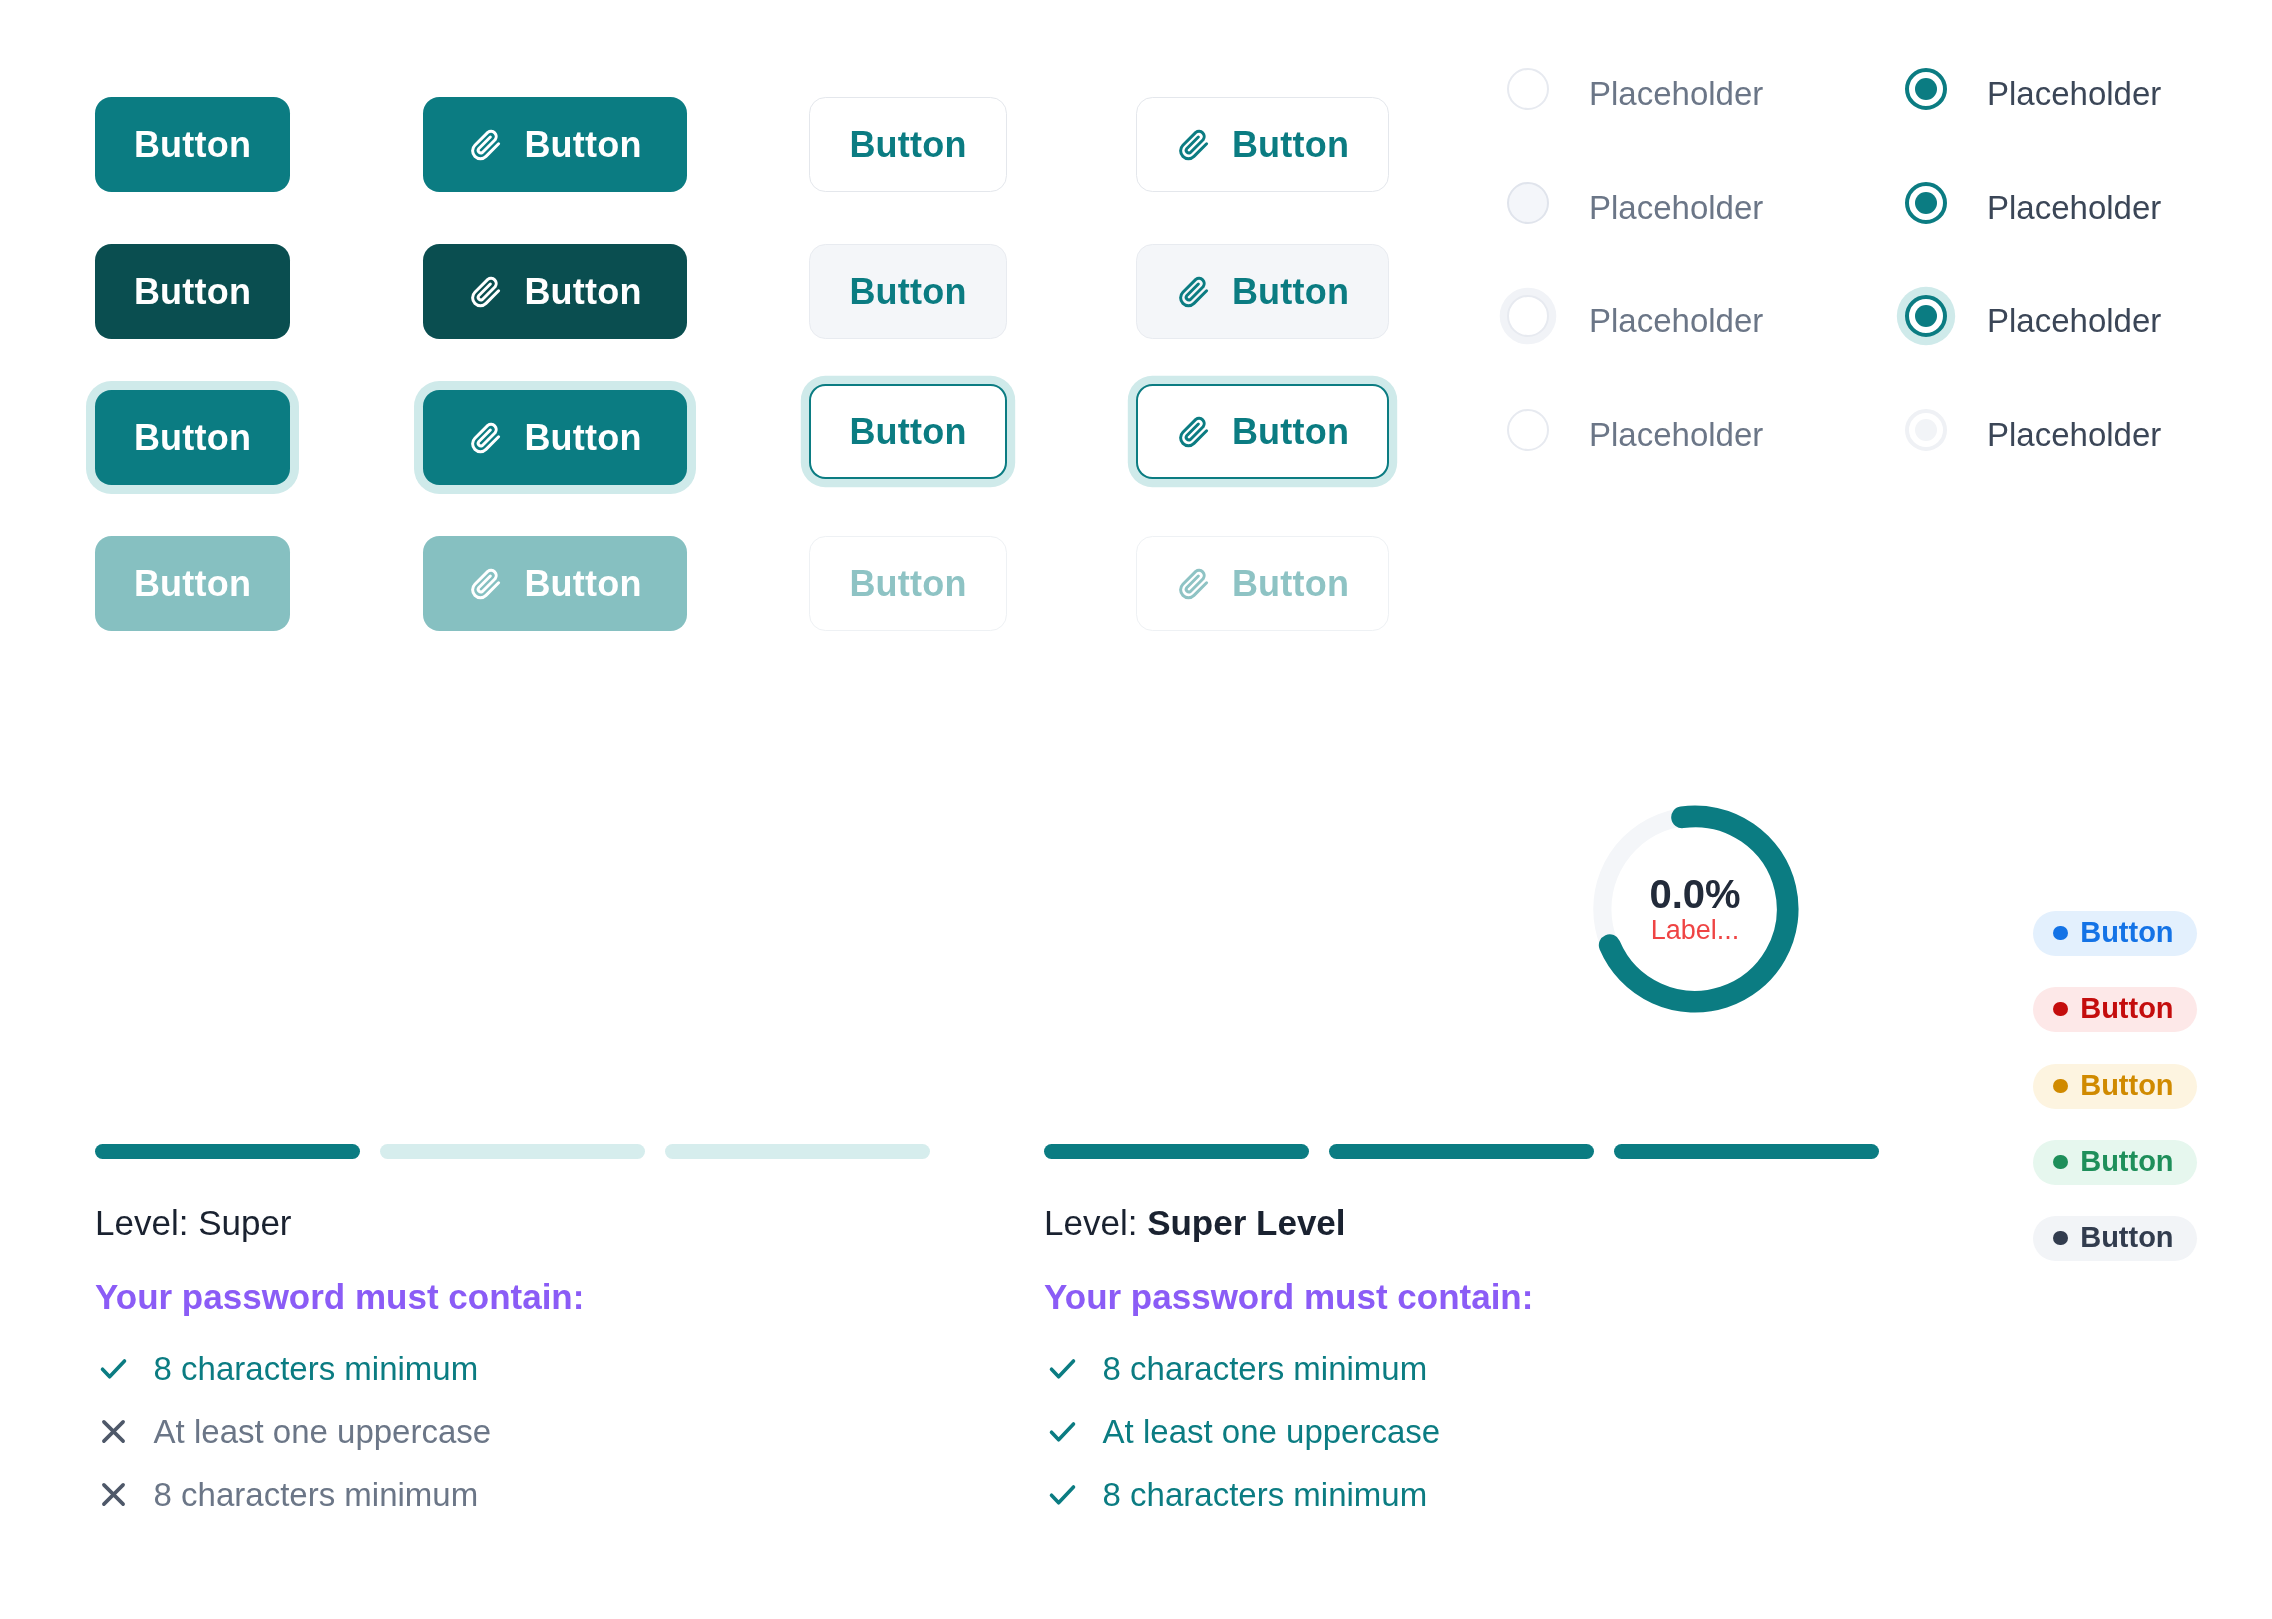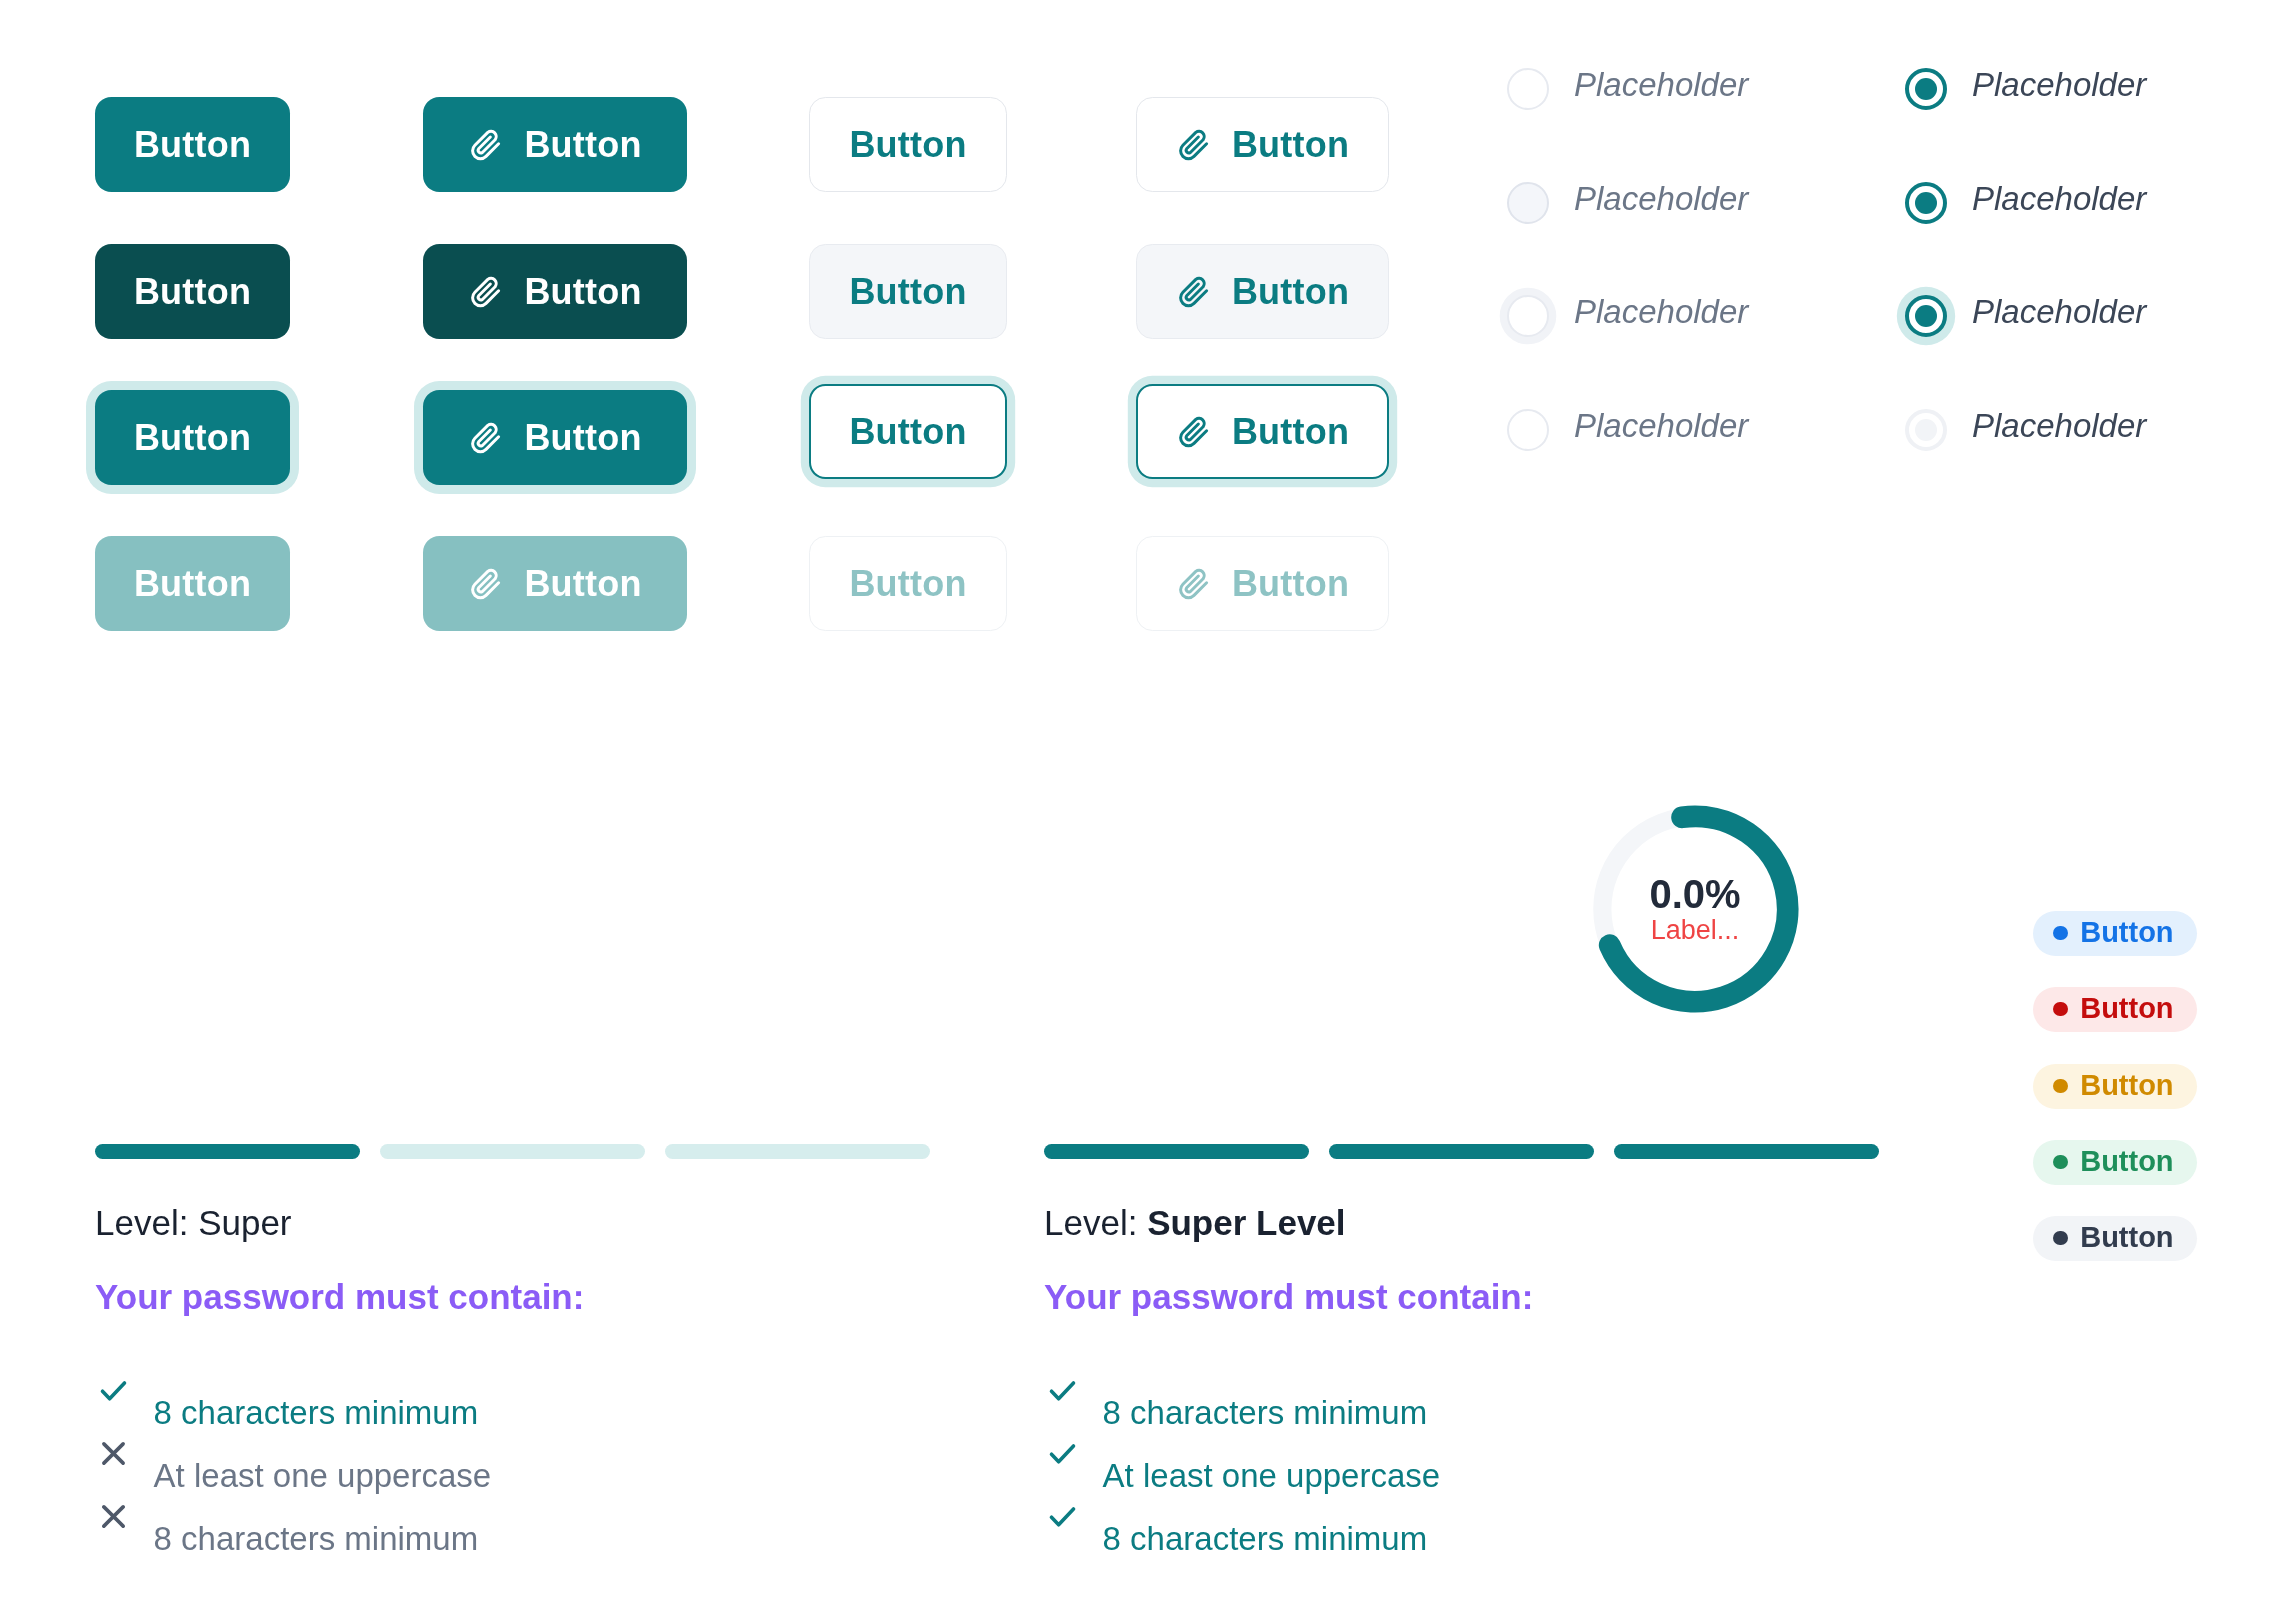--- a/index.html
+++ b/index.html
@@ -34,21 +34,21 @@
                       box-shadow:0 0 0 9px #CFEAEA; }
   .btn--solid-dis   { background:#86C0C1; color:#ffffff; border:none; }
 
   .btn--out         { background:#ffffff; color:#0B7C82; border:1.8px solid #E4E7EC; }
   .btn--out-hover   { background:#F4F6F9; color:#0B7C82; border:1.8px solid #E8EBF0; }
   .btn--out-focus   { background:#ffffff; color:#0B7C82; border:2.7px solid #0B7C82;
                       box-shadow:0 0 0 8.2px #CFEAEA; }
   .btn--out-dis     { background:#ffffff; color:#8EC3C4; border:1.8px solid #EEF1F4; }
 
   
-  .radio-row { position:absolute; display:flex; align-items:flex-start; gap:25px;font-style:italic; }
+  .radio-row { position:absolute; display:flex; align-items:flex-end; gap:40px; }
   .radio {
     width:42px; height:42px; border-radius:50%;
     box-sizing:border-box; flex:0 0 auto;
     display:flex; align-items:center; justify-content:center;
     background:#ffffff;
   }
   .radio--off        { border:2.7px solid #E7EAF0; }
   .radio--off-hover  { border:2.7px solid #E0E4EC; background:#F4F6FA; }
   .radio--off-focus  { border:2.7px solid #E7EAF0; box-shadow:0 0 0 7.3px #F1F3F7; }
   .radio--on         { border:4.5px solid #0B7C82; }
@@ -86,21 +86,21 @@
   
   .meter { position:absolute; display:flex; gap:20px; }
   .meter .seg { width:265px; height:14.5px; border-radius:908px; }
 
   .pw-level { position:absolute; font-size:35px; color:#1A2230; line-height:1; white-space:nowrap; }
   .pw-level b { font-weight:700; }
   .pw-title { position:absolute; font-size:35px; font-weight:700; color:#8b5cf6; line-height:1; white-space:nowrap; }
 
   .req { position:absolute; display:flex; align-items:center; gap:23.6px; white-space:nowrap; }
   .req .mark { width:33px; height:33px; flex:0 0 auto; display:block; }
-  .req .txt { font-size:33px; line-height:1;margin-top:44px; }
+  .req .txt { font-size:33px; line-height:1; }
   .req--ok .txt  { color:#0B7C82; }
   .req--no .txt  { color:#6B7687; }
 </style>
 </head>
 <body>
 
 <div id="button-grid">
     <div class="btn btn--solid" style="left: 95px; top: 97px; width: 195px; height: 95px;">
       <span class="lbl">Button</span>
     </div>

